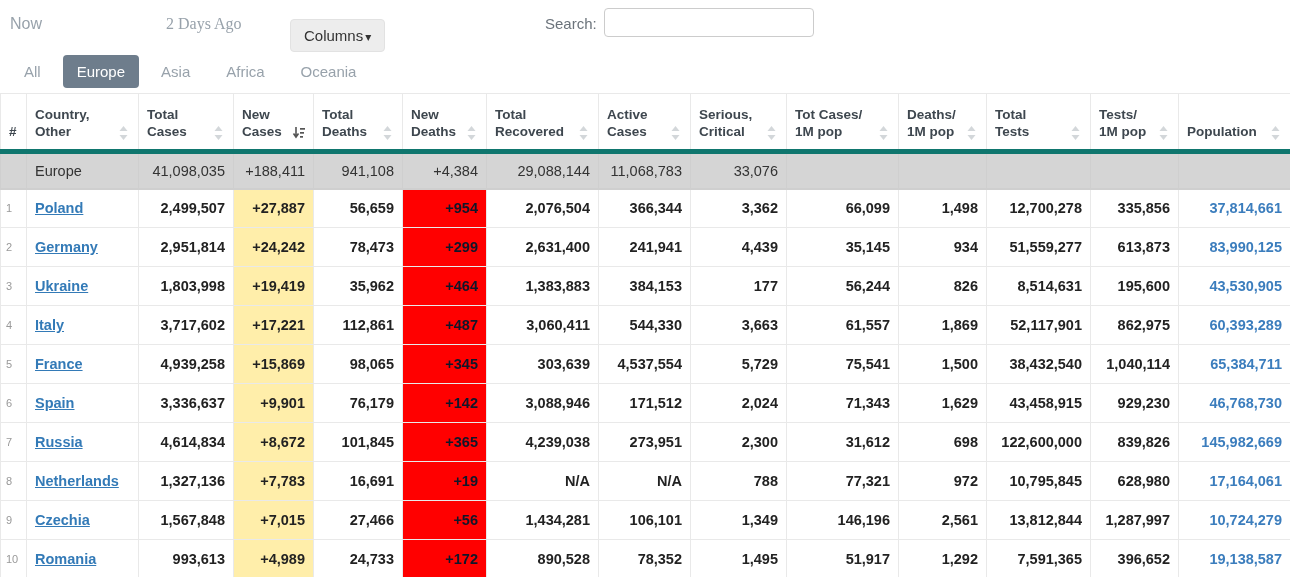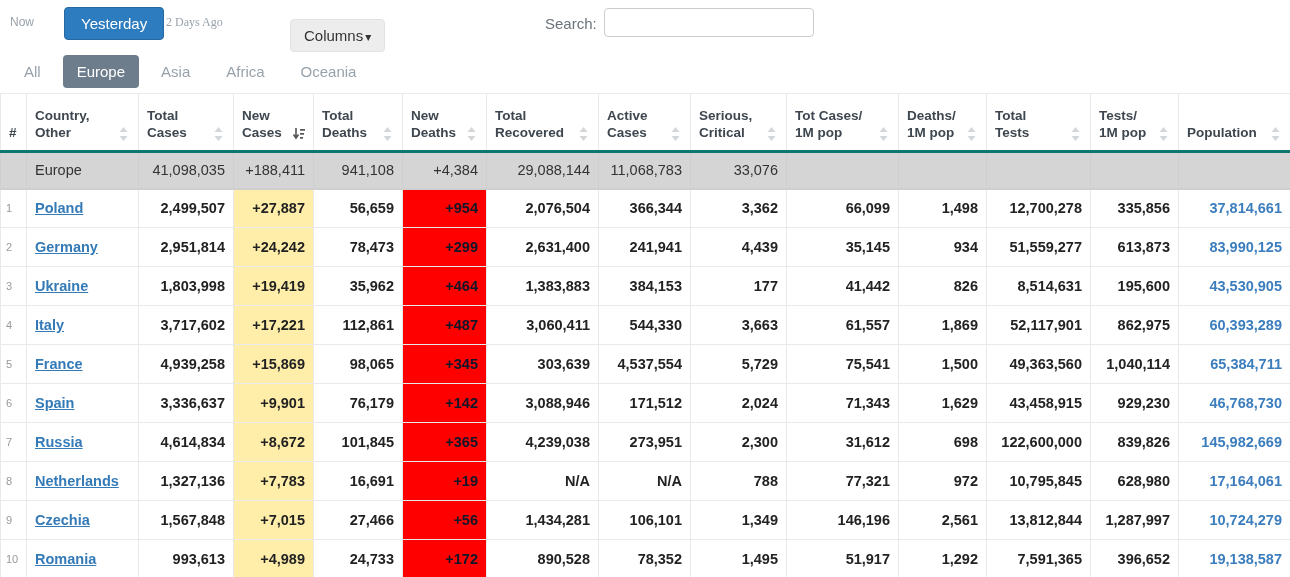--- a/index.html
+++ b/index.html
@@ -9,21 +9,21 @@
     background:#fff;
     font-family:"Liberation Sans", sans-serif;
     -webkit-font-smoothing:antialiased;
   }
   button { font-family:"Liberation Sans", sans-serif; cursor:pointer; }
 
   
   .toolbar { position:relative; height:52px; }
   .link-btn {
     position:absolute; background:none; border:none;
-    color:#98a2ab; font-size:12px; padding:0;
+    color:#98a2ab; font-size:16px; padding:0;
   }
   .now { left:10px; top:15px; }
   .twodays { left:166px; top:15px;font-family:Liberation Serif, serif; }
   .btn-primary {
     position:absolute; left:64px; top:7px;
     background:#2d7cbf; border:1px solid #2568a2; border-radius:4px;
     color:#fff; font-size:15px; padding:7px 16px;
   }
   .btn-light {
     position:absolute; left:290px; top:19px;
@@ -51,21 +51,21 @@
   .tab.active { background:#6e7d8c; color:#fff; border-radius:4px; }
 
   
   table { border-collapse:collapse; table-layout:fixed; width:1290px; }
   th, td { border:1px solid #e9e9e9; overflow:hidden; white-space:nowrap; }
 
   thead th {
     height:58px; vertical-align:bottom; background:#fff;
     padding:6px 8px 9px 8px; text-align:left;
     font-size:13.5px; font-weight:bold; color:#3e474f;
-    border-bottom:3px solid #0f766e;
+    border-bottom:5px solid #0f766e;
   }
   .th-l1 { line-height:17px; }
   .th-l2 { display:flex; align-items:flex-end; justify-content:space-between; line-height:17px; }
   .sort-svg { flex:0 0 auto; margin-left:4px; }
 
   tbody td { height:39px; font-size:14.5px; vertical-align:middle; }
   .rank { color:#999; font-size:11px; font-weight:400; padding-left:5px; text-align:left; }
   .country { padding-left:8px; text-align:left; }
   .country a { color:#337ab7; font-weight:bold; }
   .num { text-align:right; padding-right:8px; font-weight:bold; color:#222; }
@@ -76,21 +76,20 @@
 
   tr.summary td { height:37px; background:#d5d5d5; border-bottom:2px solid #bdbdbd; border-color:#cfcfcf; }
   tr.summary .num { font-weight:400; color:#333; }
   tr.summary .country { font-weight:400; color:#333; font-size:14.5px; }
 </style>
 </head>
 <body>
 
 <div class="toolbar">
   <button class="link-btn now">Now</button>
-  <button class="btn-primary">Yesterday</button>
   <button class="link-btn twodays">2 Days Ago</button>
   <button class="btn-light"><span>Columns</span><span class="caret">▾</span></button>
   <span class="search-label">Search:</span>
   <input class="search-input" type="text" value="" style="">
 </div>
 
 <div class="tabbar" id="tabbar">
     <button class="tab">All</button>
     <button class="tab active">Europe</button>
     <button class="tab">Asia</button>
@@ -309,21 +308,21 @@
       <tr>
         <td class="rank">3</td>
         <td class="country"><a href="#">Ukraine</a></td>
         <td class="num">1,803,998</td>
         <td class="num yellow">+19,419</td>
         <td class="num">35,962</td>
         <td class="num red">+464</td>
         <td class="num">1,383,883</td>
         <td class="num">384,153</td>
         <td class="num">177</td>
-        <td class="num">41,442</td>
+        <td class="num">56,244</td>
         <td class="num">826</td>
         <td class="num">8,514,631</td>
         <td class="num">195,600</td>
         <td class="num pop">43,530,905</td>
       </tr>
       <tr>
         <td class="rank">4</td>
         <td class="country"><a href="#">Italy</a></td>
         <td class="num">3,717,602</td>
         <td class="num yellow">+17,221</td>
@@ -343,21 +342,21 @@
         <td class="country"><a href="#">France</a></td>
         <td class="num">4,939,258</td>
         <td class="num yellow">+15,869</td>
         <td class="num">98,065</td>
         <td class="num red">+345</td>
         <td class="num">303,639</td>
         <td class="num">4,537,554</td>
         <td class="num">5,729</td>
         <td class="num">75,541</td>
         <td class="num">1,500</td>
-        <td class="num">49,363,560</td>
+        <td class="num">38,432,540</td>
         <td class="num">1,040,114</td>
         <td class="num pop">65,384,711</td>
       </tr>
       <tr>
         <td class="rank">6</td>
         <td class="country"><a href="#">Spain</a></td>
         <td class="num">3,336,637</td>
         <td class="num yellow">+9,901</td>
         <td class="num">76,179</td>
         <td class="num red">+142</td>

